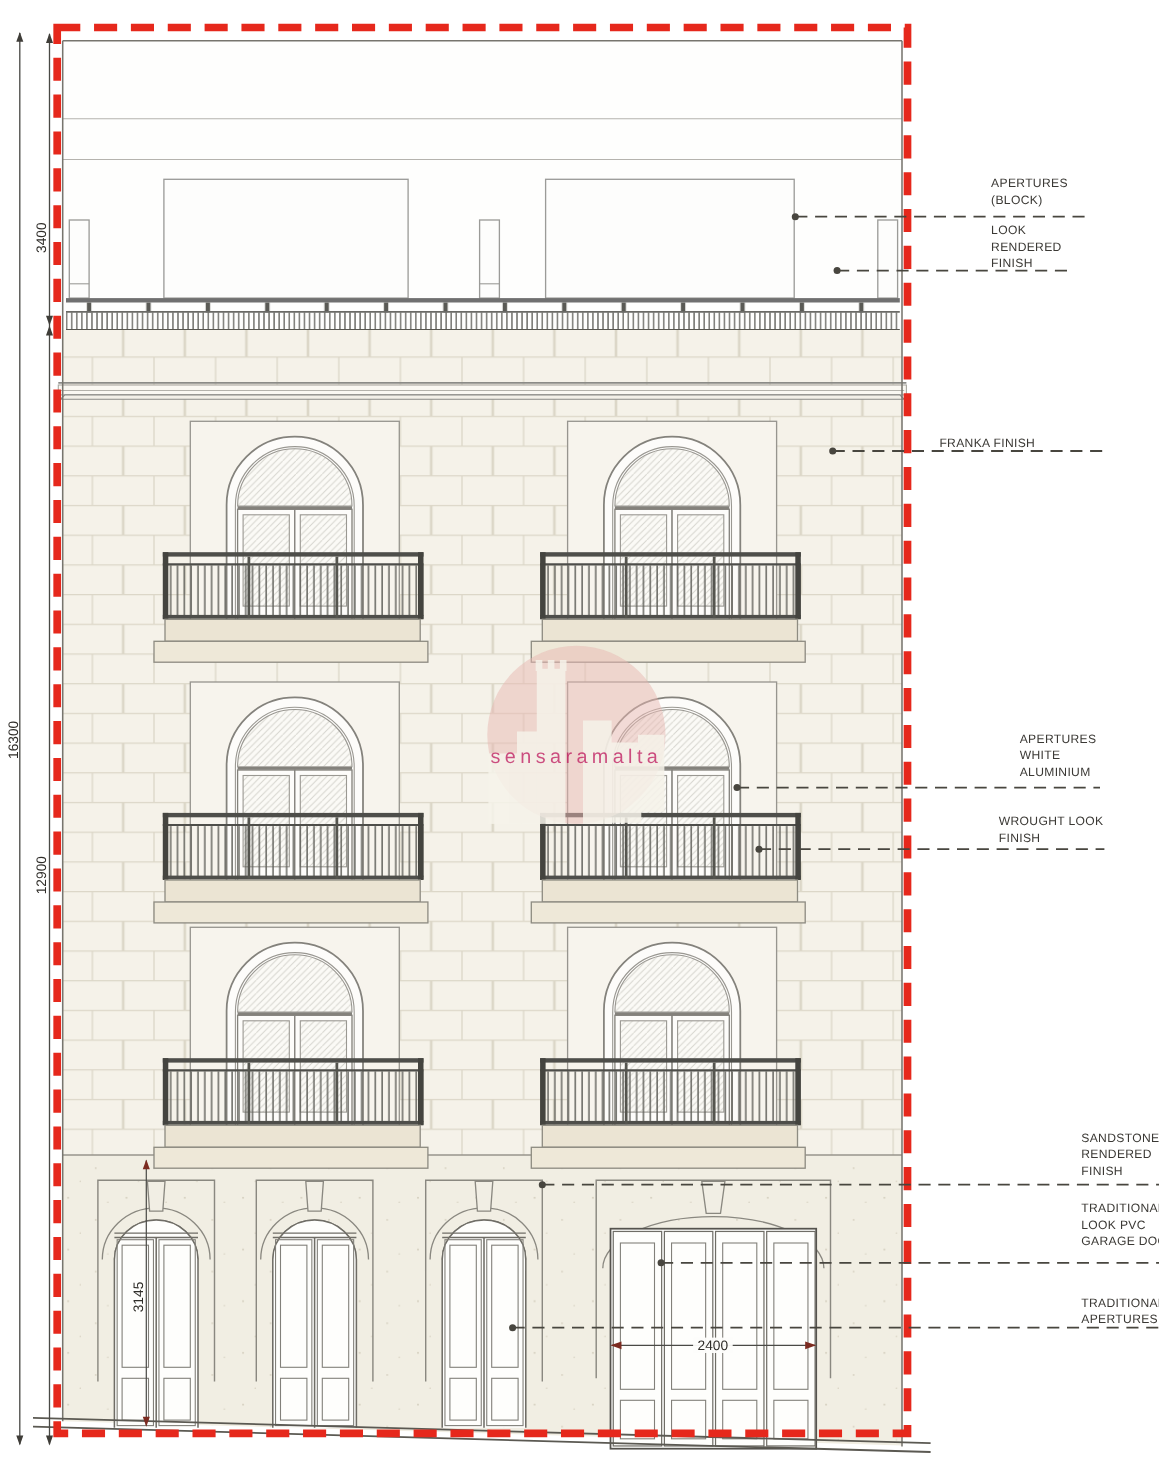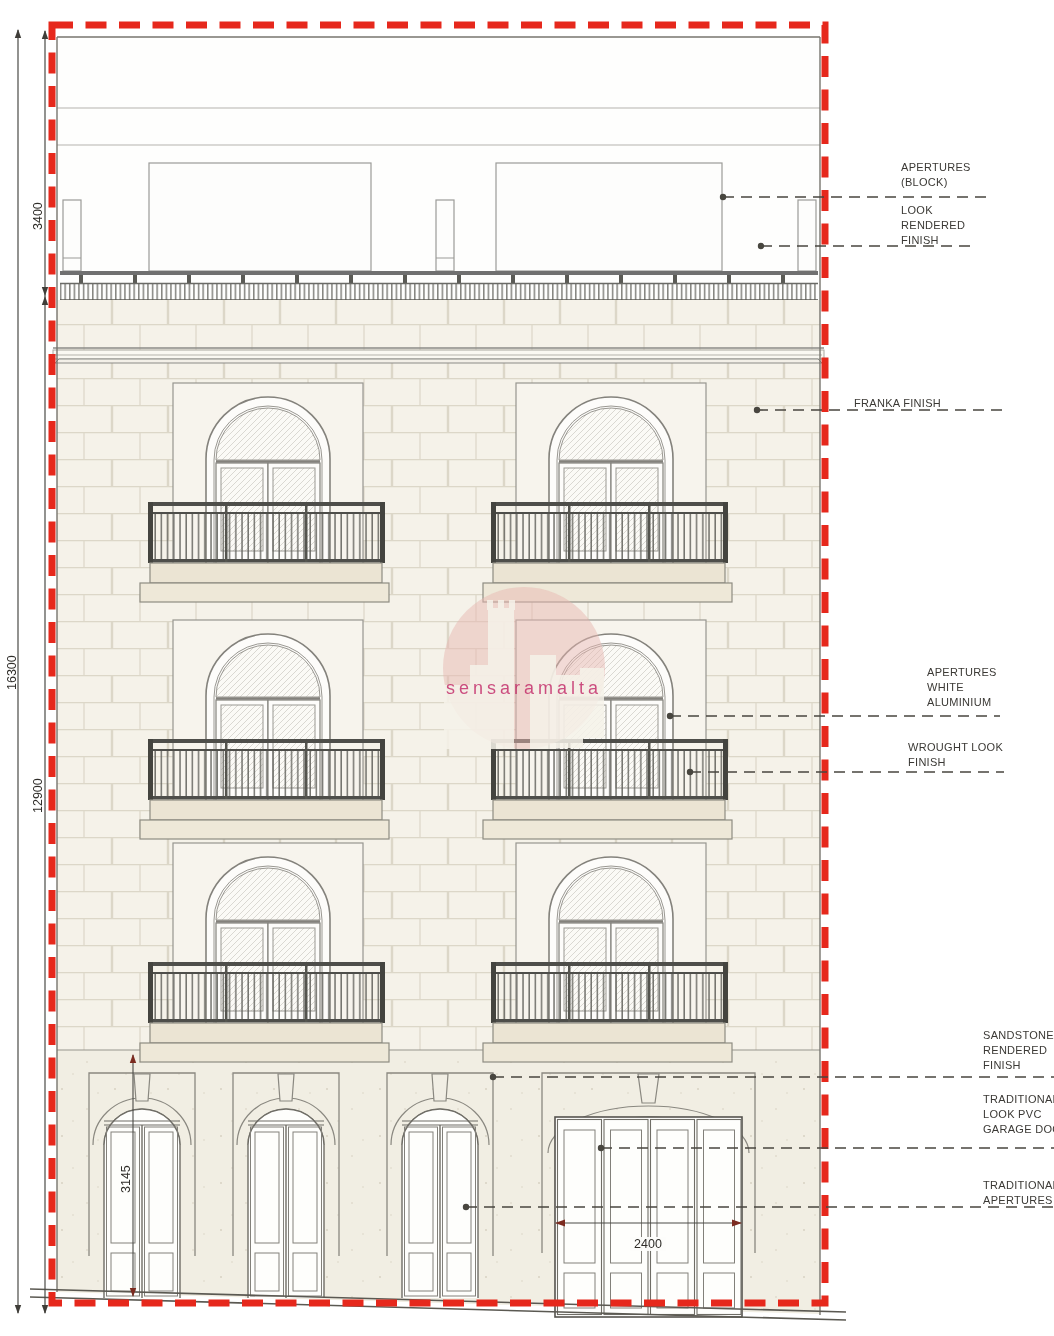--- a/index.html
+++ b/index.html
@@ -4,21 +4,21 @@
 <style>
   html,body{margin:0;padding:0;background:#fff;}
   .canvas{position:relative;width:1054px;height:1336px;background:#ffffff;overflow:hidden;
           font-family:"Liberation Sans", sans-serif;}
   .canvas svg.draw{position:absolute;left:0;top:0;}
   .lbl{position:absolute;font-size:11px;line-height:15px;color:#3b3935;letter-spacing:.3px;
        white-space:nowrap;font-weight:400;}
   .lbl .ln{display:block;}
   .dim{position:absolute;font-size:12.5px;color:#2f2d29;white-space:nowrap;}
   .rot{transform:rotate(-90deg);transform-origin:0 0;}
-  .dimh{transform:translate(-50%,-50%);background:rgba(253,253,251,.95);padding:0 4px;margin-top:21px;}
+  .dimh{transform:translate(-50%,-50%);background:rgba(253,253,251,.95);padding:0 4px;}
 </style>
 </head>
 <body>
 
 <div class="canvas">
 
 <svg class="draw" width="1054" height="1336" viewBox="0 0 1054 1336">
 <defs>
   <pattern id="brick" width="56" height="54" patternUnits="userSpaceOnUse">
     <rect width="56" height="54" fill="#f5f2e9"></rect>

